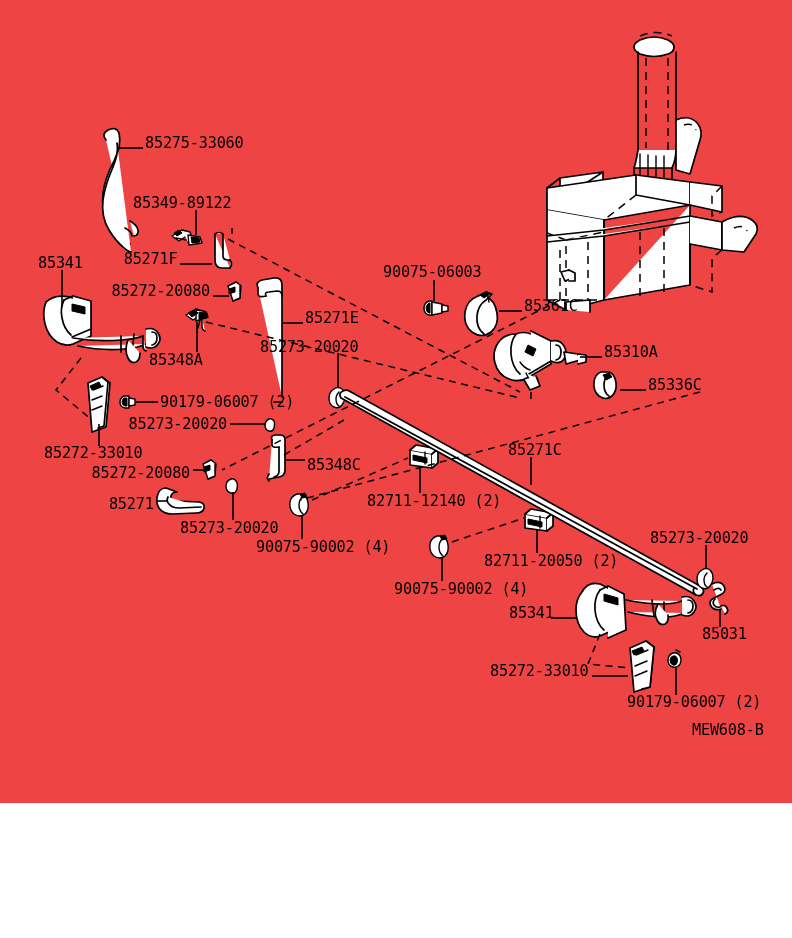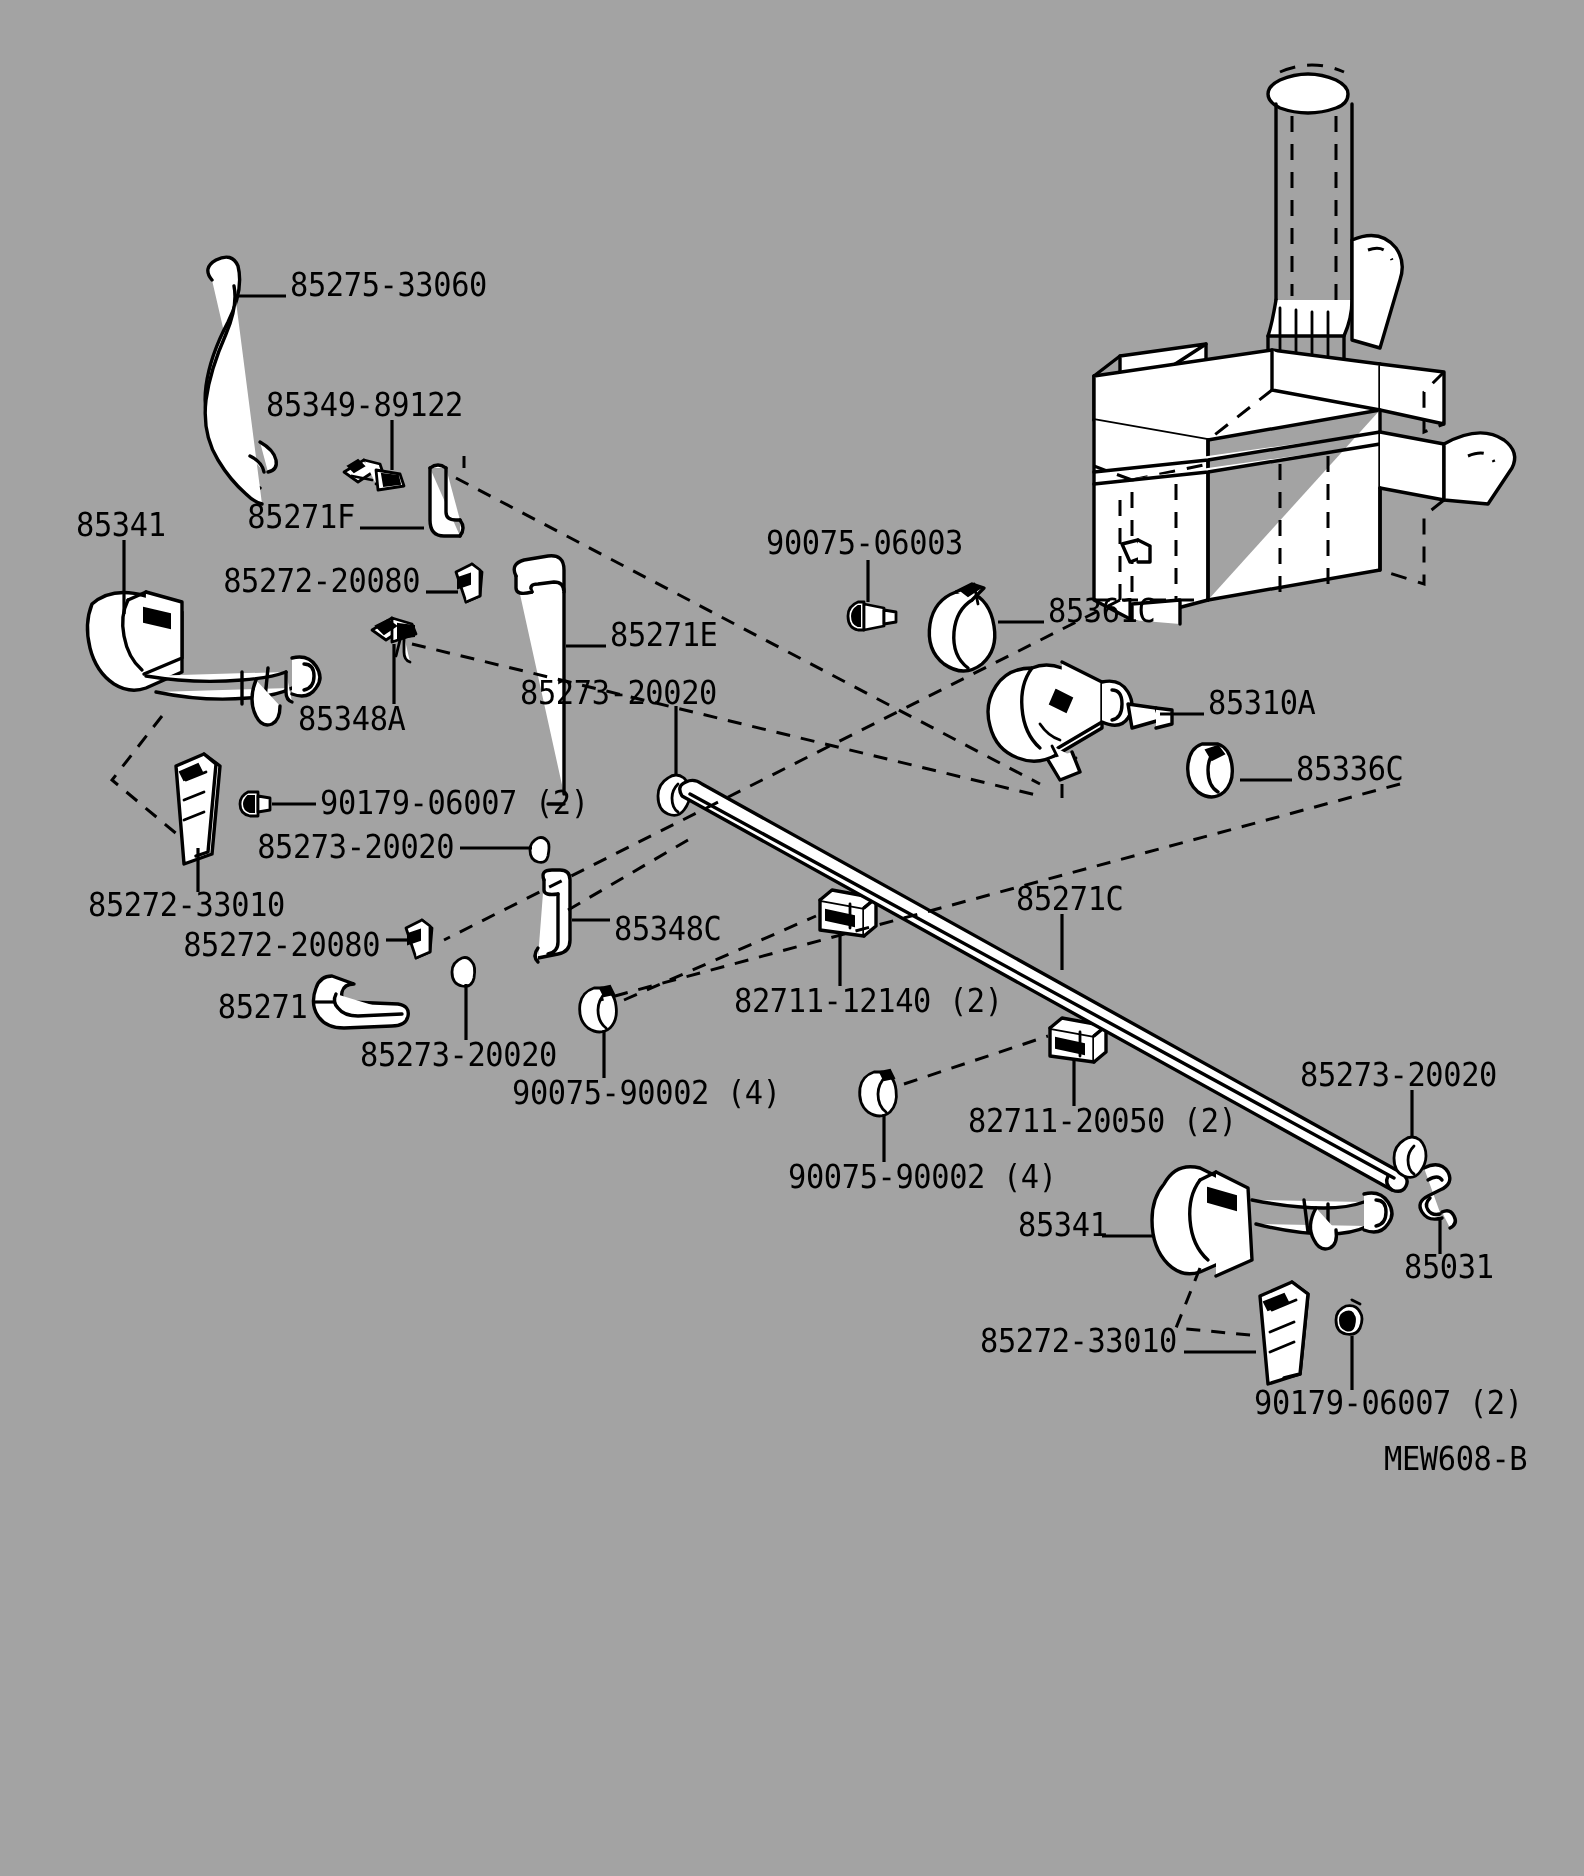--- a/index.html
+++ b/index.html
@@ -10,22 +10,22 @@
   }
   body {
     width: 792px;
     height: 938px;
     font-family: "DejaVu Sans", sans-serif;
     overflow: hidden;
   }
   #diagram-root {
     position: relative;
     width: 792px;
-    height: 938px;
-    background: #a3a3a3;
+    height: 803px;
+    background: #ef4444;
   }
   #parts-svg {
     position: absolute;
     left: 0;
     top: 0;
     width: 792px;
     height: 938px;
     display: block;
   }
   .lbl {

